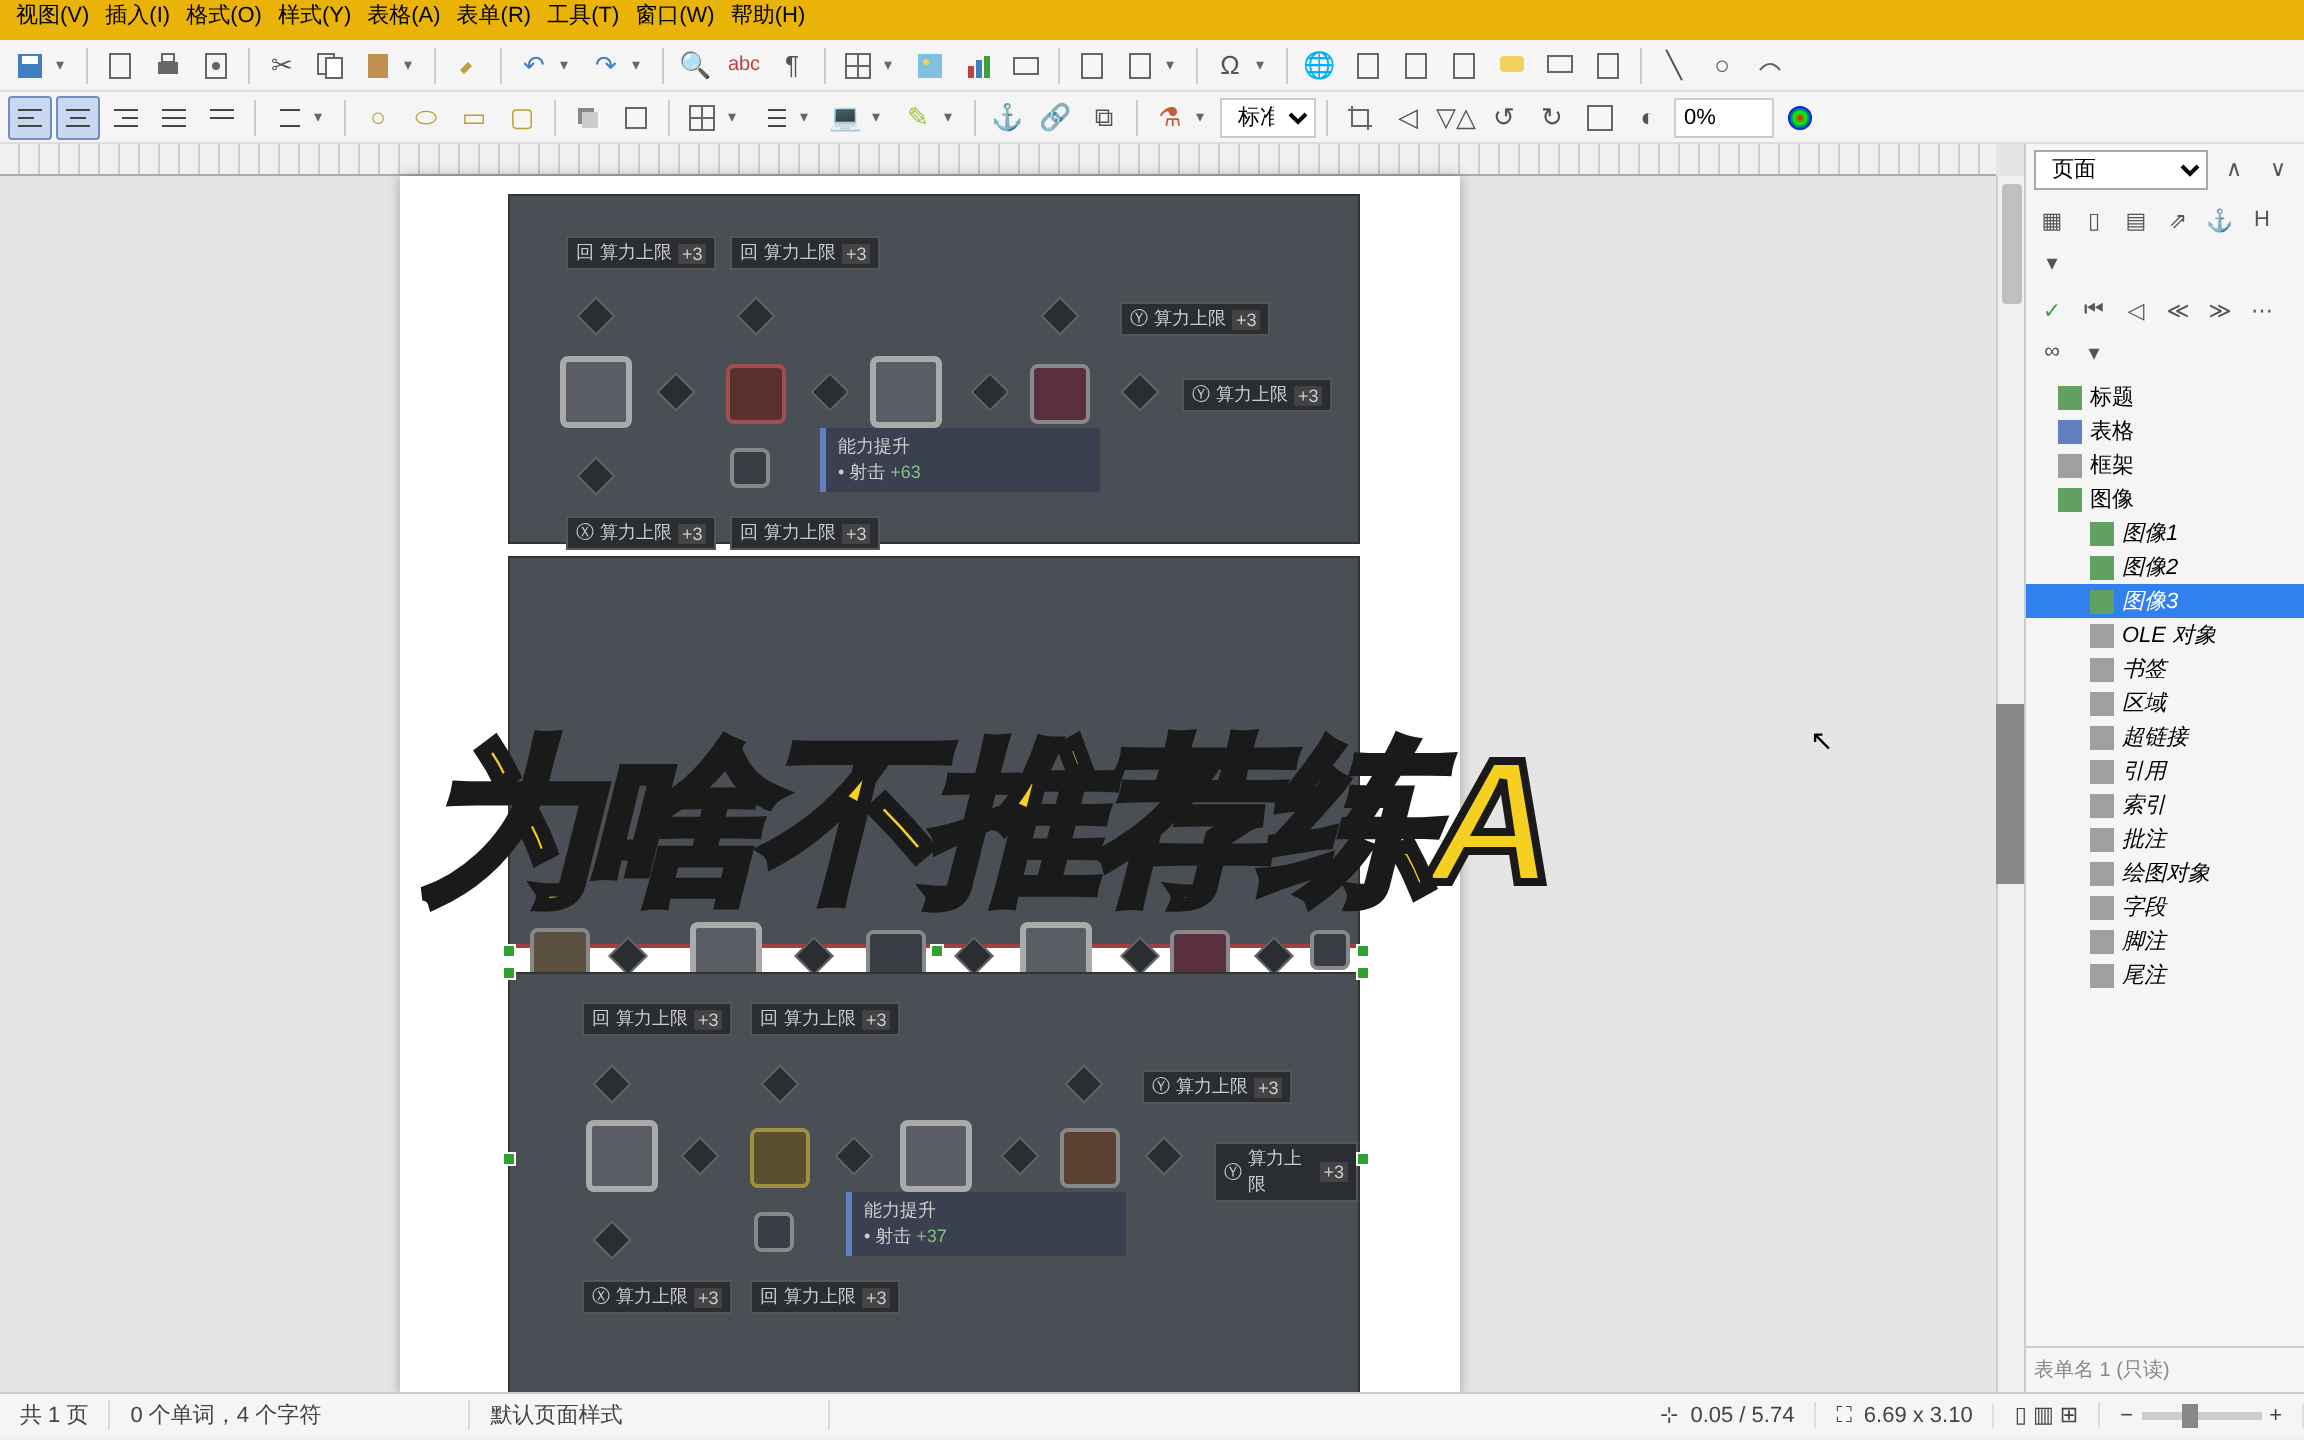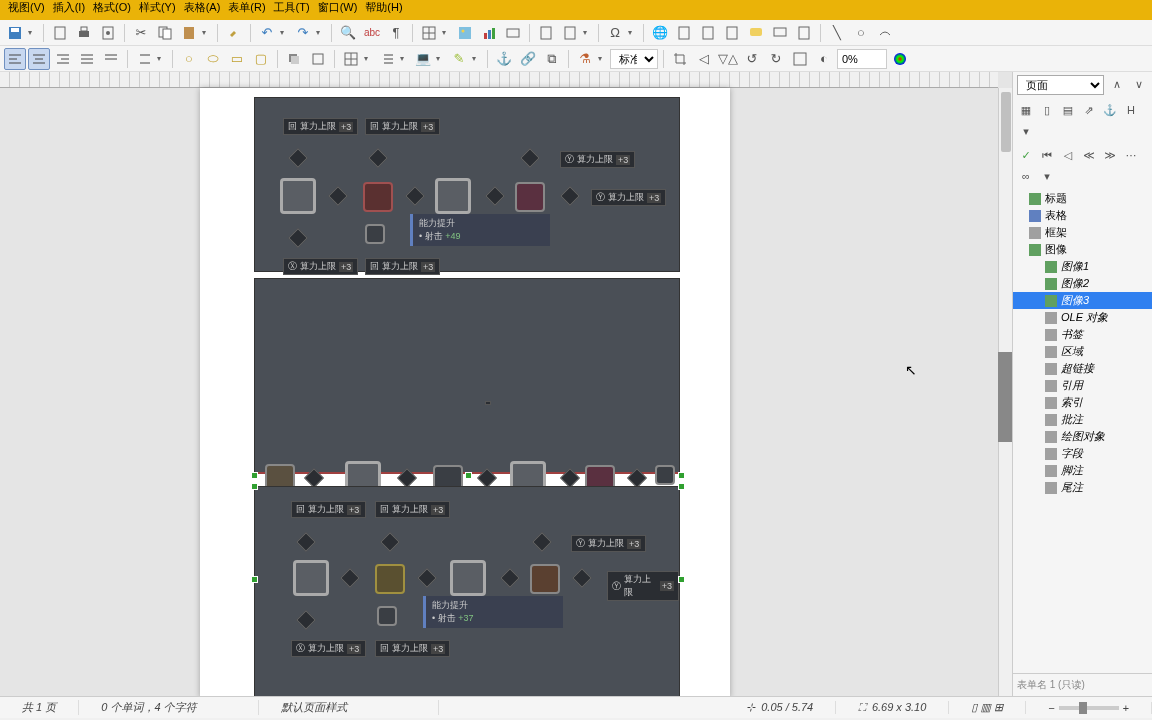--- a/index.html
+++ b/index.html
@@ -65,21 +65,21 @@
 .tree-item.l2 { padding-left: 32px; font-style: italic; }
 .tree-item.sel { background: #3080f0; color: white; }
 .tree-icon { width: 12px; height: 12px; display: inline-block; }
 .ti-green { background: #60a060; }
 .ti-blue { background: #6080c0; }
 .ti-gray { background: #a0a0a0; }
 .sb-foot { padding: 4px; border-top: 1px solid #ccc; font-size: 10px; color: #888; }
 
 
 .statusbar { height: 22px; background: #f5f5f5; border-top: 1px solid #ccc; display: flex; align-items: center; font-size: 11px; color: #444; }
-.statusbar > div { padding: 0 22px; border-right: 1px solid #ddd; font-style: italic; }
+.statusbar > div { padding: 0 10px; border-right: 1px solid #ddd; }
 .statusbar .flex1 { flex: 1; }
 .zoom-ctl { display: flex; align-items: center; gap: 4px; padding: 0 6px; }
 .zoom-slider { width: 60px; height: 4px; background: #ccc; position: relative; }
 .zoom-slider::before { content: ""; position: absolute; top: -4px; left: 20px; width: 8px; height: 12px; background: #888; }
 
 
 svg { width: 16px; height: 16px; }
 </style>
 </head>
 <body>
@@ -390,21 +390,21 @@
         <div class="node" style="top:91px;left:233px"></div>
         <div class="nodebox" style="top:84px;left:260px;background:#5a3040"></div>
         <div class="node" style="top:91px;left:308px"></div>
         <div class="label" style="top:91px;left:336px">
             <span>Ⓨ</span>
             <span>算力上限</span>
             <span class="plus">+3</span>
           </div>
         <div class="tooltip" style="top:116px;left:155px">
           <div>能力提升</div>
-          <div>• <span>射击</span> <span class="tval">+49</span></div>
+          <div>• <span>射击</span> <span class="tval">+63</span></div>
         </div>
         <div class="node" style="top:133px;left:36px"></div>
         <div class="nodebox" style="top:126px;left:110px;width:20px;height:20px"></div>
         <div class="label" style="top:160px;left:28px">
             <span>Ⓧ</span>
             <span>算力上限</span>
             <span class="plus">+3</span>
           </div>
         <div class="label" style="top:160px;left:110px">
             <span>回</span>
@@ -498,20 +498,21 @@
             <span class="plus">+3</span>
           </div>
       </div>
 
       <div class="sel-handle" style="top:395px;left:51px"></div>
       <div class="sel-handle" style="top:395px;left:478px"></div>
       <div class="sel-handle" style="top:488px;left:51px"></div>
       <div class="sel-handle" style="top:488px;left:478px"></div>
     </div>
 
+    <div class="overlay">为啥不推荐练A</div>
     <div class="cursor">↖</div>
   </div>
 
   <div class="sidebar">
     <div class="sb-row">
       <select class="sb-select"><option>页面</option></select>
       <span class="sb-icon">∧</span>
       <span class="sb-icon">∨</span>
     </div>
     <div class="sb-icons">

